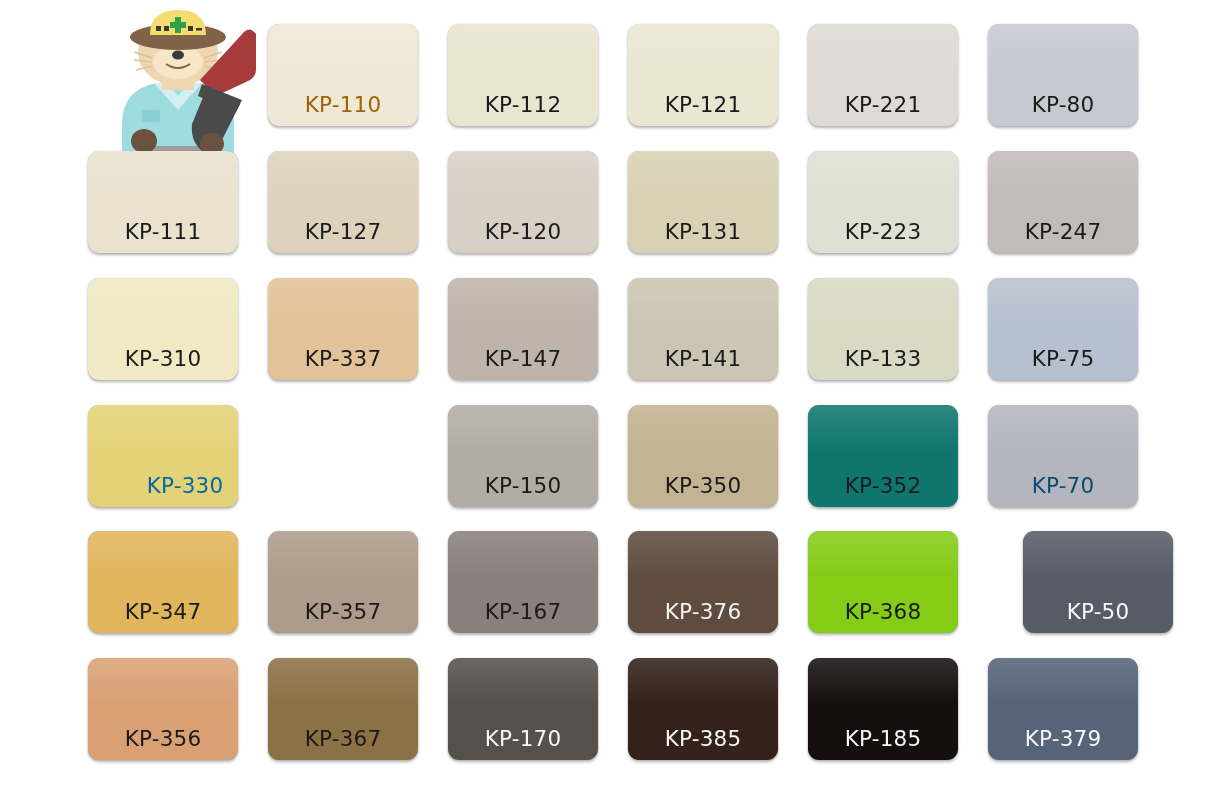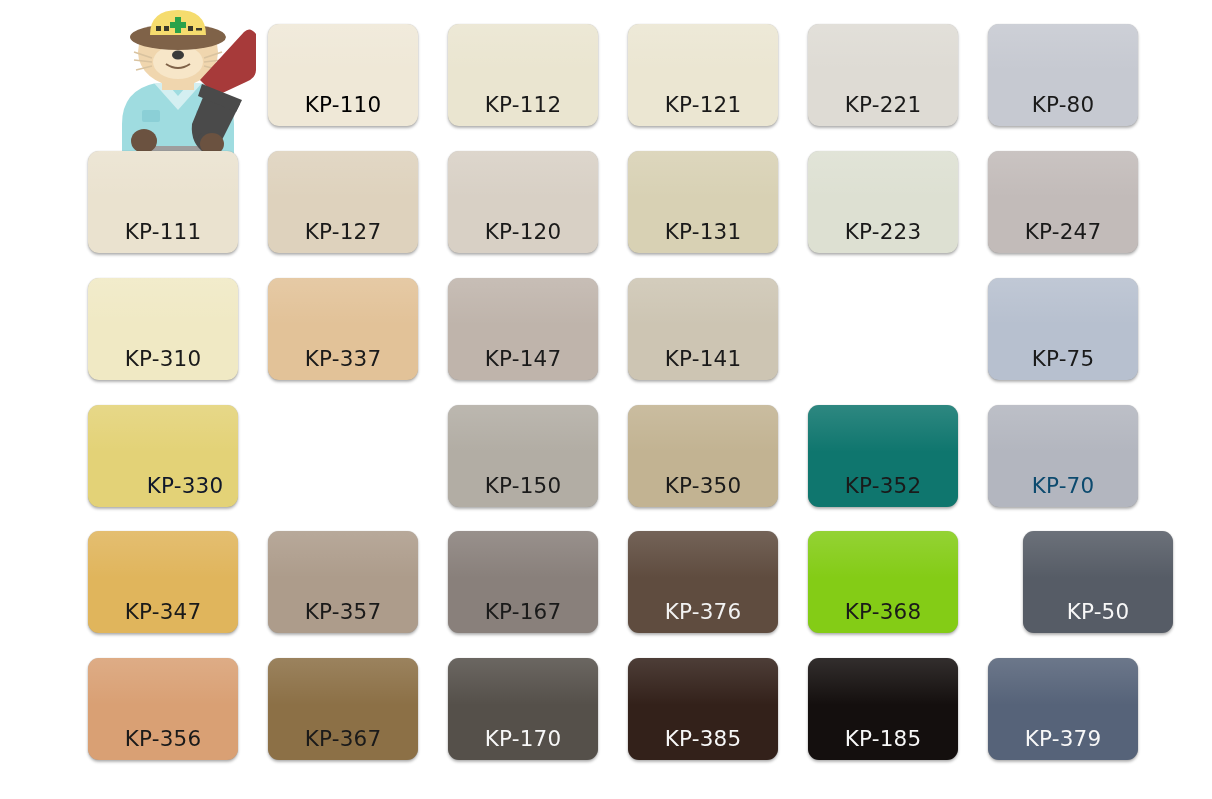--- a/index.html
+++ b/index.html
@@ -123,21 +123,21 @@
         <path d="M112 76 L156 28 Q162 22 168 30 L168 66 Q168 74 158 78 L128 92 Z" fill="#a73a3a"></path>
         <path d="M114 80 L154 96 L148 108 L110 92 Z" fill="#4a4a4a"></path>
       </g>
 
       <ellipse cx="124" cy="140" rx="12" ry="11" fill="#6b5240"></ellipse>
     </svg>
   </div>
 
 <div class="swatch" style="left: 268px; top: 24px; width: 150px; height: 102px; background: rgb(239, 232, 215);">
       <div class="gloss"></div>
-      <div class="label" style="color: #000000;">KP-110</div>
+      <div class="label" style="color: #a16207;">KP-110</div>
     </div>
     <div class="swatch" style="left: 448px; top: 24px; width: 150px; height: 102px; background: rgb(234, 229, 208);">
       <div class="gloss"></div>
       <div class="label" style="color: rgb(26, 26, 26);">KP-112</div>
     </div>
     <div class="swatch" style="left: 628px; top: 24px; width: 150px; height: 102px; background: rgb(235, 230, 210);">
       <div class="gloss"></div>
       <div class="label" style="color: rgb(26, 26, 26);">KP-121</div>
     </div>
     <div class="swatch" style="left: 808px; top: 24px; width: 150px; height: 102px; background: rgb(222, 219, 212);">
@@ -181,27 +181,31 @@
       <div class="label" style="color: rgb(26, 26, 26);">KP-337</div>
     </div>
     <div class="swatch" style="left: 448px; top: 278px; width: 150px; height: 102px; background: rgb(191, 180, 171);">
       <div class="gloss"></div>
       <div class="label" style="color: rgb(26, 26, 26);">KP-147</div>
     </div>
     <div class="swatch" style="left: 628px; top: 278px; width: 150px; height: 102px; background: rgb(205, 197, 179);">
       <div class="gloss"></div>
       <div class="label" style="color: rgb(26, 26, 26);">KP-141</div>
     </div>
+    <div class="swatch" style="left: 808px; top: 278px; width: 150px; height: 102px; background: rgb(216, 218, 196);">
+      <div class="gloss"></div>
+      <div class="label" style="color: rgb(26, 26, 26);">KP-133</div>
+    </div>
     <div class="swatch" style="left: 988px; top: 278px; width: 150px; height: 102px; background: rgb(183, 192, 207);">
       <div class="gloss"></div>
       <div class="label" style="color: rgb(26, 26, 26);">KP-75</div>
     </div>
     <div class="swatch" style="left: 88px; top: 405px; width: 150px; height: 102px; background: rgb(227, 210, 119);">
       <div class="gloss"></div>
-      <div class="label" style="color: #0f172a; margin-left: 44px;">KP-330</div>
+      <div class="label" style="color: #0369a1; margin-left: 44px;">KP-330</div>
     </div>
     <div class="swatch" style="left: 448px; top: 405px; width: 150px; height: 102px; background: rgb(178, 173, 164);">
       <div class="gloss"></div>
       <div class="label" style="color: rgb(26, 26, 26);">KP-150</div>
     </div>
     <div class="swatch" style="left: 628px; top: 405px; width: 150px; height: 102px; background: rgb(194, 179, 146);">
       <div class="gloss"></div>
       <div class="label" style="color: rgb(26, 26, 26);">KP-350</div>
     </div>
     <div class="swatch" style="left: 808px; top: 405px; width: 150px; height: 102px; background: #0f766e;">

